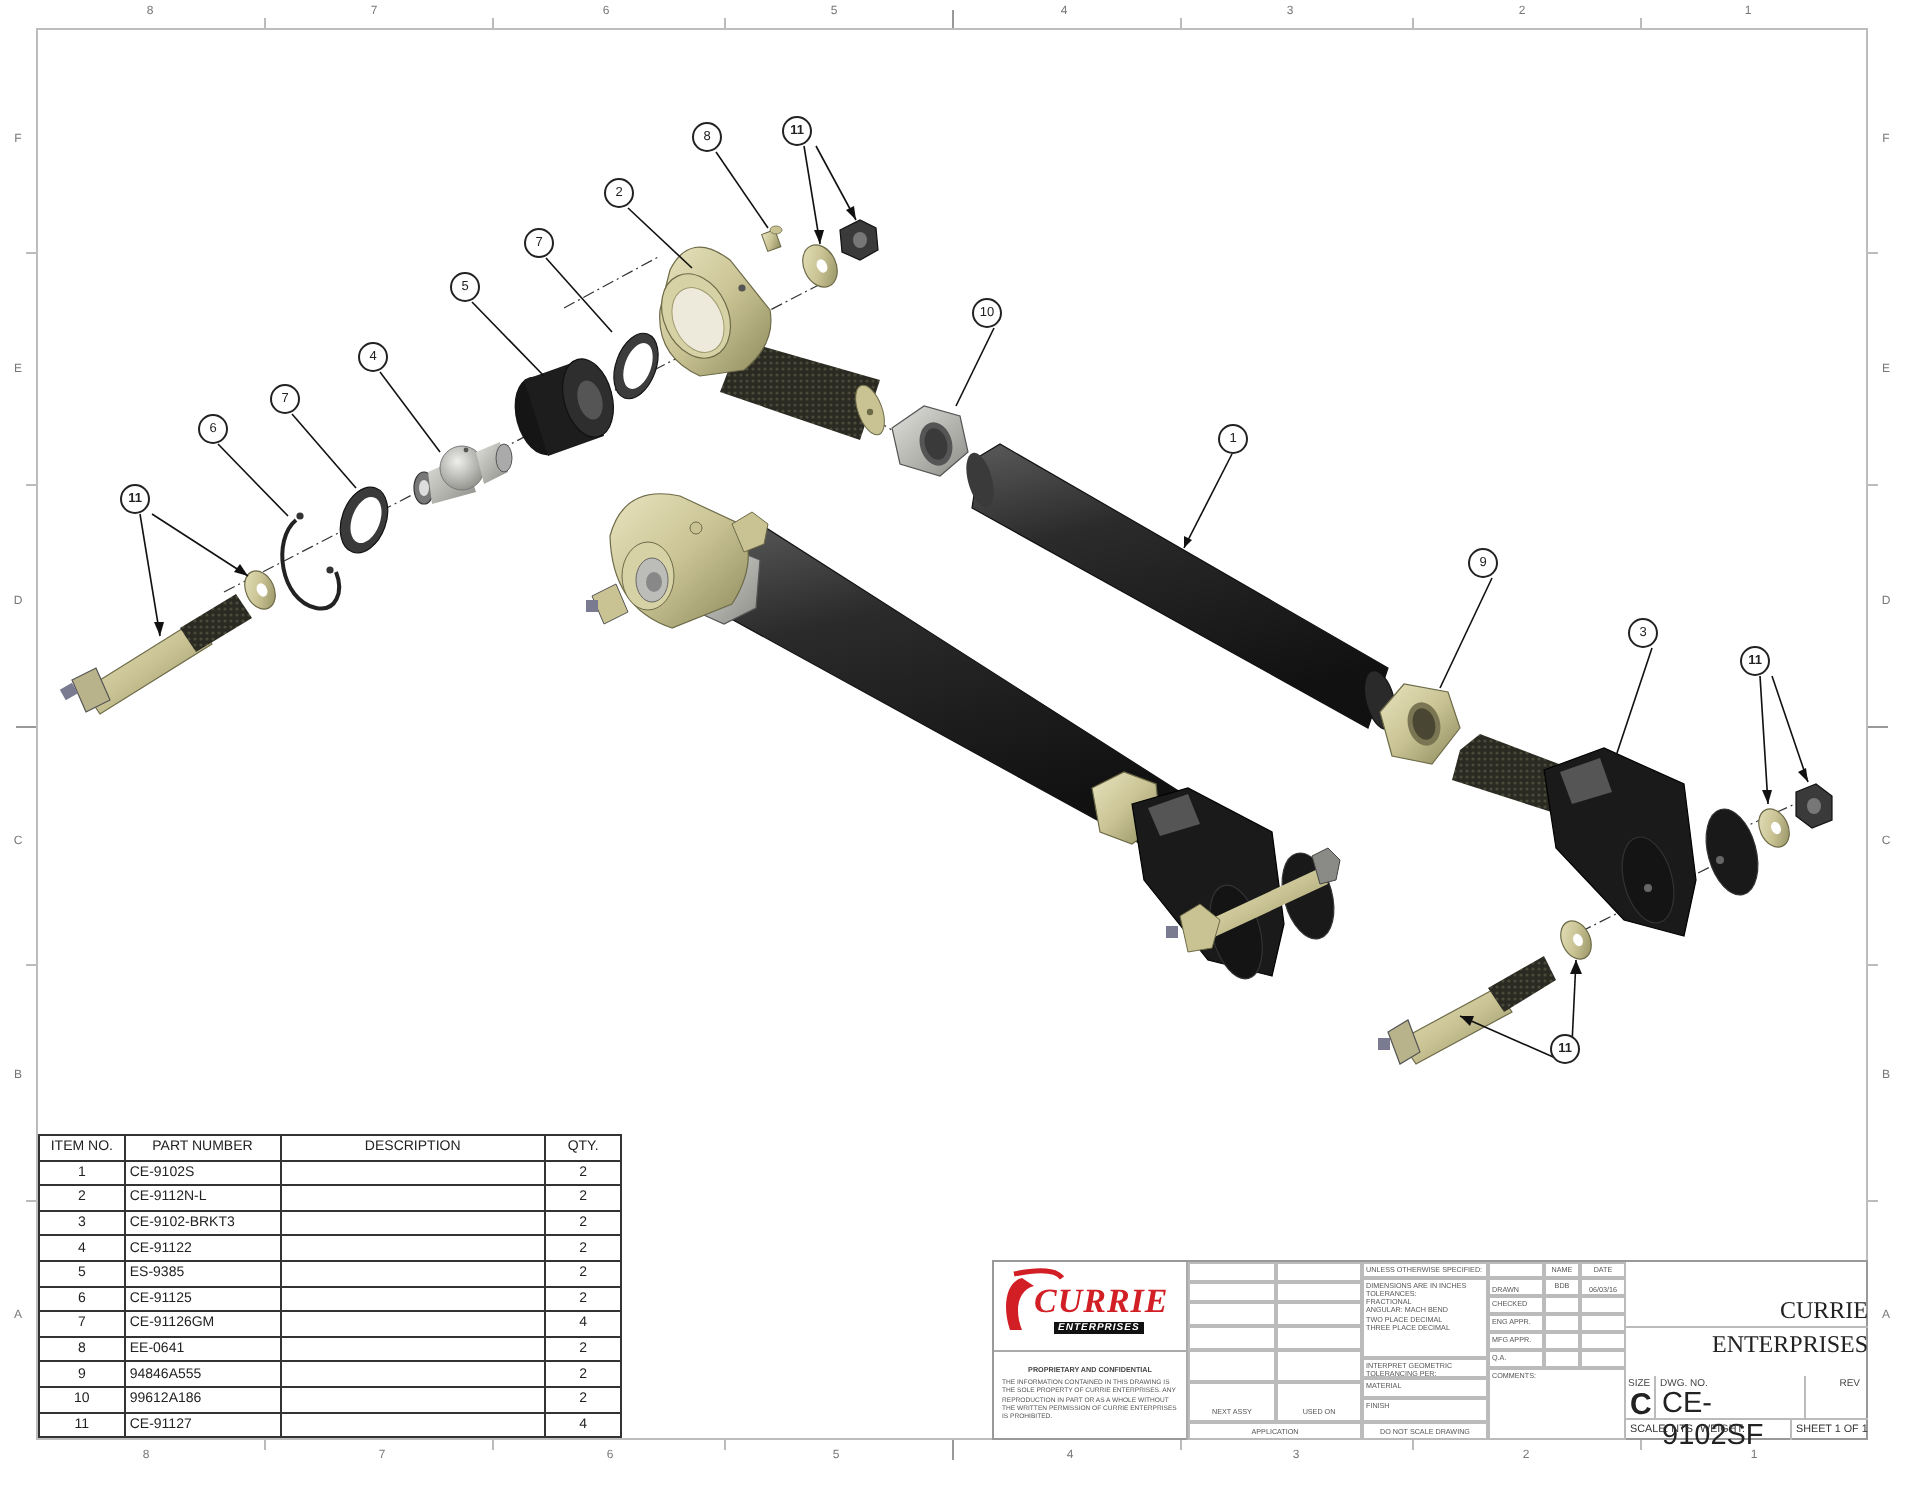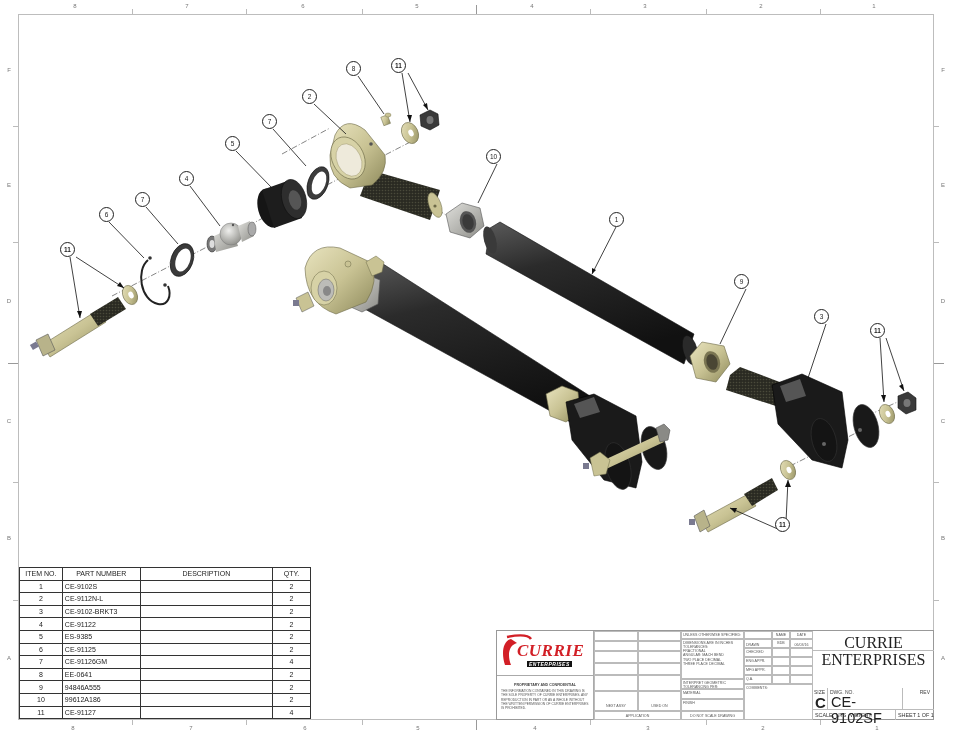--- a/index.html
+++ b/index.html
@@ -27,21 +27,21 @@
   .bom .c-desc { width: 133px; }
   .bom .c-qty { width: 38px; text-align: center; }
 
   
   .tb { position: absolute; left: 496px; top: 630px; width: 438px; height: 90px; border: 1px solid #999; background: #fff; font-size: 3.6px; color: #555; }
   .tb .cell { position: absolute; border: 0.5px solid #bbb; overflow: hidden; line-height: 1.15; padding: 1px; }
   .logo-box { position: absolute; left: 0; top: 0; width: 97px; height: 45px; border-right: 1px solid #aaa; border-bottom: 1px solid #aaa; }
   .prop-box { position: absolute; left: 0; top: 45px; width: 97px; height: 44px; border-right: 1px solid #aaa; padding: 3px 4px; }
   .prop-title { font-size: 3.6px; text-align: center; font-weight: bold; color: #444; margin-top: 4px; margin-bottom: 2px; }
   .prop-text { font-size: 3.3px; color: #555; line-height: 1.3; }
-  .company { position: absolute; left: 316px; top: 3px; width: 121px; height: 17px; font-family: "Liberation Serif", serif; font-size: 16px; color: #222; text-align: center; line-height: 17px; border-bottom: 0.5px solid #bbb; }
+  .company { position: absolute; left: 316px; top: 16px; width: 121px; height: 17px; font-family: "Liberation Serif", serif; font-size: 12px; color: #222; text-align: right; line-height: 17px; border-bottom: 0.5px solid #bbb; }
   .title-lines { position: absolute; left: 316px; top: 17px; width: 121px; height: 40px; text-align: center; font-size: 10.2px; color: #222; line-height: 12.6px; padding-top: 1px; border-bottom: 0.5px solid #bbb; }
   .size-box { position: absolute; left: 316px; top: 57px; width: 15px; height: 22px; border-right: 0.5px solid #bbb; border-bottom: 0.5px solid #bbb; }
   .size-lbl { position: absolute; left: 1px; top: 1px; font-size: 5px; color: #444; }
   .size-val { position: absolute; left: 2px; top: 6px; font-size: 15px; font-weight: bold; color: #222; }
   .dwg-box { position: absolute; left: 331px; top: 57px; width: 75px; height: 22px; border-right: 0.5px solid #bbb; border-bottom: 0.5px solid #bbb; }
   .dwg-lbl { position: absolute; left: 2px; top: 1px; font-size: 5px; color: #444; }
   .dwg-val { position: absolute; left: 3px; top: 6px; font-size: 14.5px; color: #222; }
   .rev-box { position: absolute; left: 406px; top: 57px; width: 31px; height: 22px; border-bottom: 0.5px solid #bbb; }
   .rev-lbl { position: absolute; right: 4px; top: 1px; font-size: 5px; color: #444; }
   .scale-row { position: absolute; left: 316px; top: 79px; width: 121px; height: 10px; font-size: 5.4px; color: #333; }

